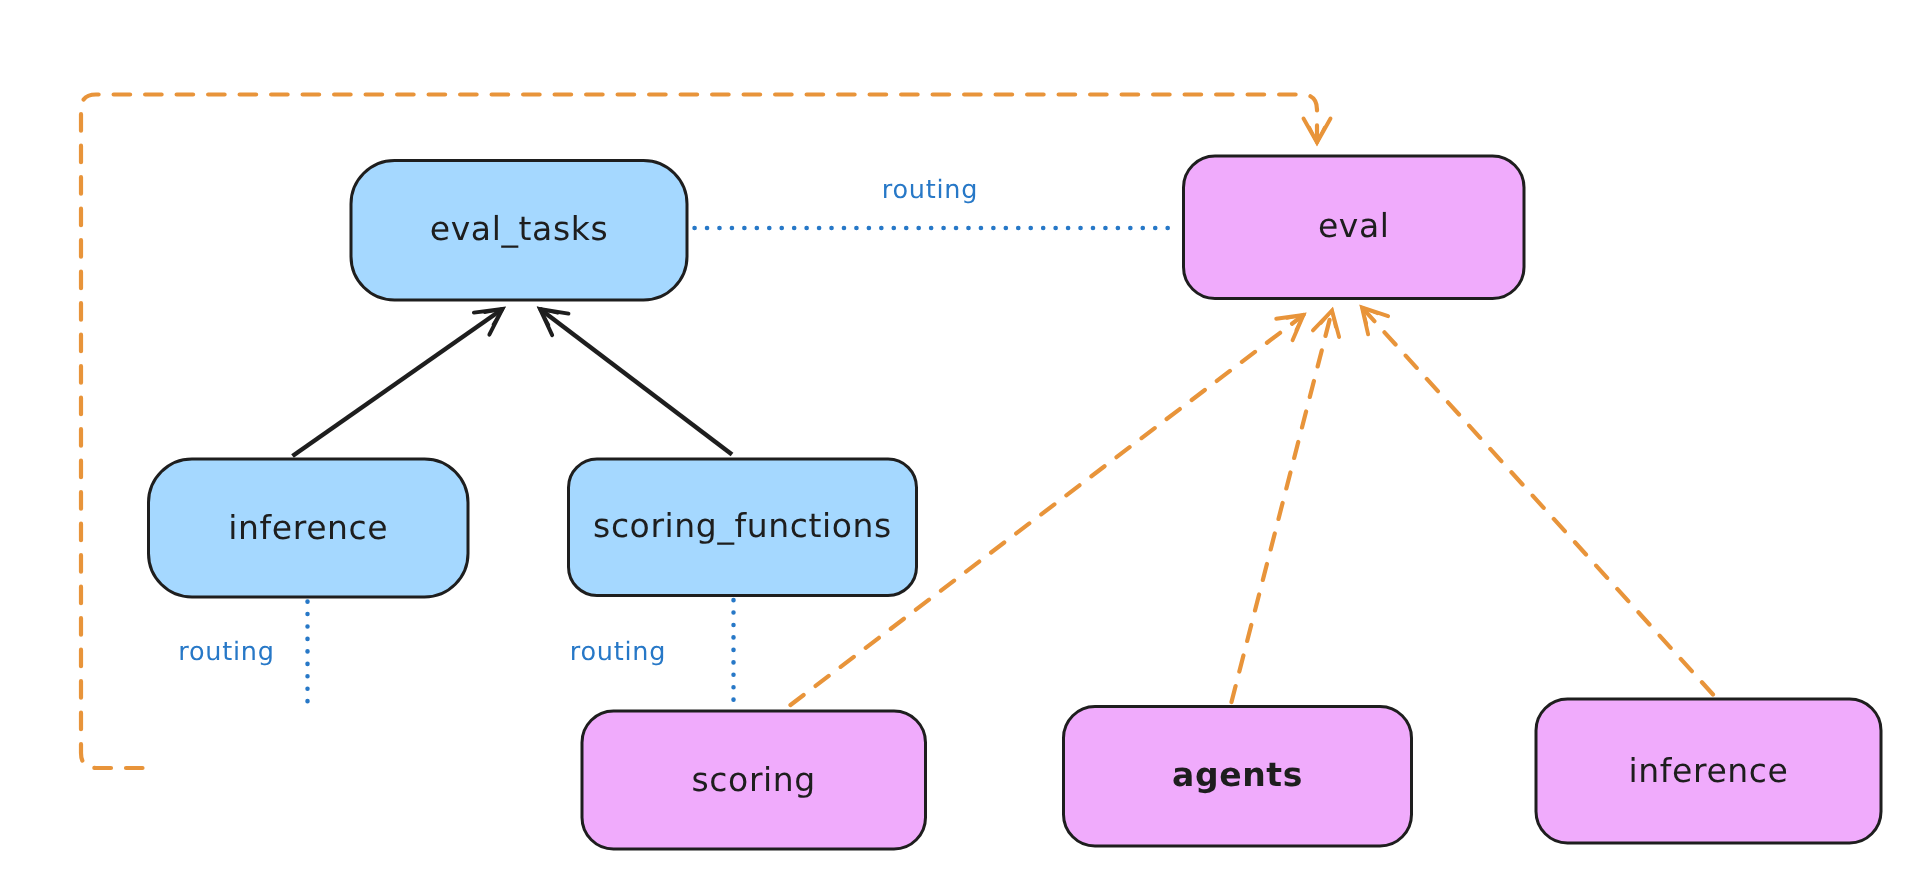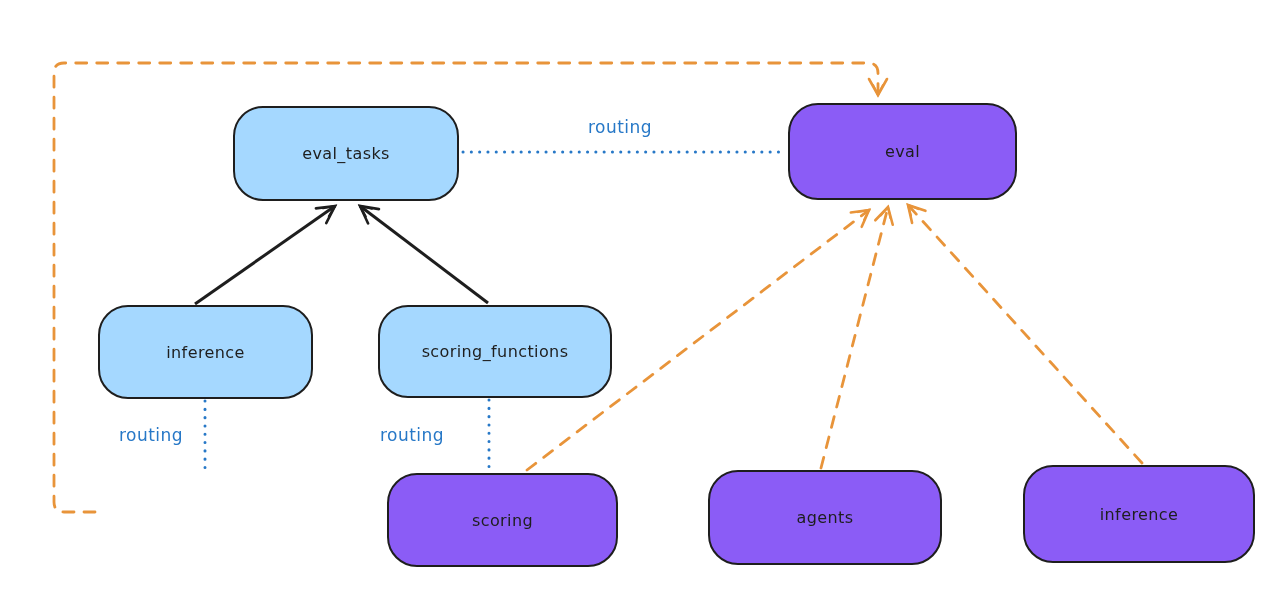--- a/index.html
+++ b/index.html
@@ -6,32 +6,32 @@
   .canvas {
     position:relative; width:1280px; height:596px;
     background:#ffffff; overflow:hidden;
     font-family:"DejaVu Sans", sans-serif;
   }
   svg.wires { position:absolute; left:0; top:0; pointer-events:none; }
   .node {
     position:absolute; box-sizing:border-box;
     border:2.6px solid #1e1e1e; border-radius:30px;
     display:flex; align-items:center; justify-content:center;
-    font-size:16px; letter-spacing:0.4px; color:#1e1e1e;
+    font-size:22px; letter-spacing:0.4px; color:#1e1e1e;
     z-index:1;
   }
   .node.blue  { background:#a5d8ff; }
-  .node.green { background:#8b5cf6; }
+  .node.green { background:#f0abfc;border-radius:22px; }
   #n-eval_tasks        { left:233px; top:106px; width:226px; height:95px; }
   #n-eval              { left:788px; top:103px; width:229px; height:97px; }
   #n-datasets          { left:98px;  top:305px; width:215px; height:94px; }
-  #n-scoring_functions { left:378px; top:305px; width:234px; height:93px; }
+  #n-scoring_functions { left:378px; top:305px; width:234px; height:93px;border-radius:20px; }
   #n-datasetio         { left:97px;  top:475px; width:213px; height:97px; }
   #n-scoring           { left:387px; top:473px; width:231px; height:94px;justify-content:center; }
-  #n-agents            { left:708px; top:470px; width:234px; height:95px; }
+  #n-agents            { left:708px; top:470px; width:234px; height:95px;font-weight:bold; }
   #n-inference         { left:1023px;top:465px; width:232px; height:98px; }
   .edge-label {
     position:absolute; z-index:2;
     color:#2778c7; font-weight:normal; font-size:17px;
     letter-spacing:0.5px; text-align:center;
   }
   #lbl-routing-top      { left:570px; top:117px; width:100px; }
   #lbl-routing-datasets { left:105px; top:425px; width:92px; }
   #lbl-routing-scoring  { left:366px; top:425px; width:92px; }
 </style>

